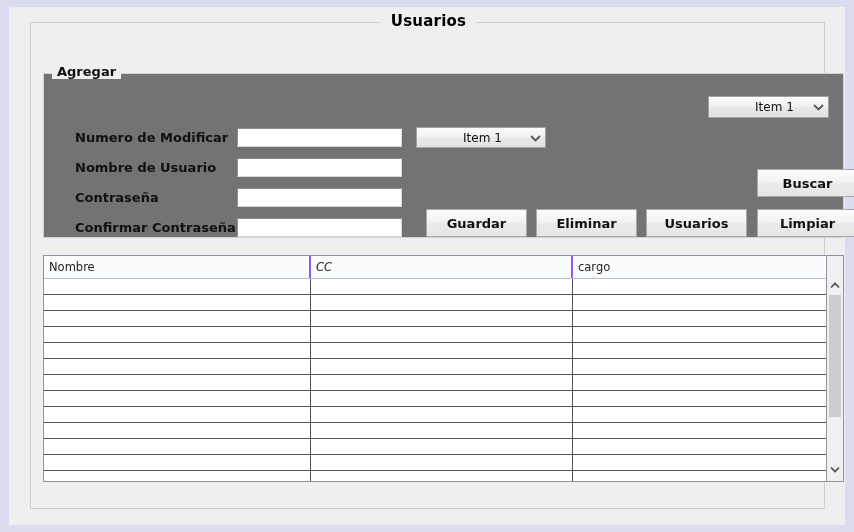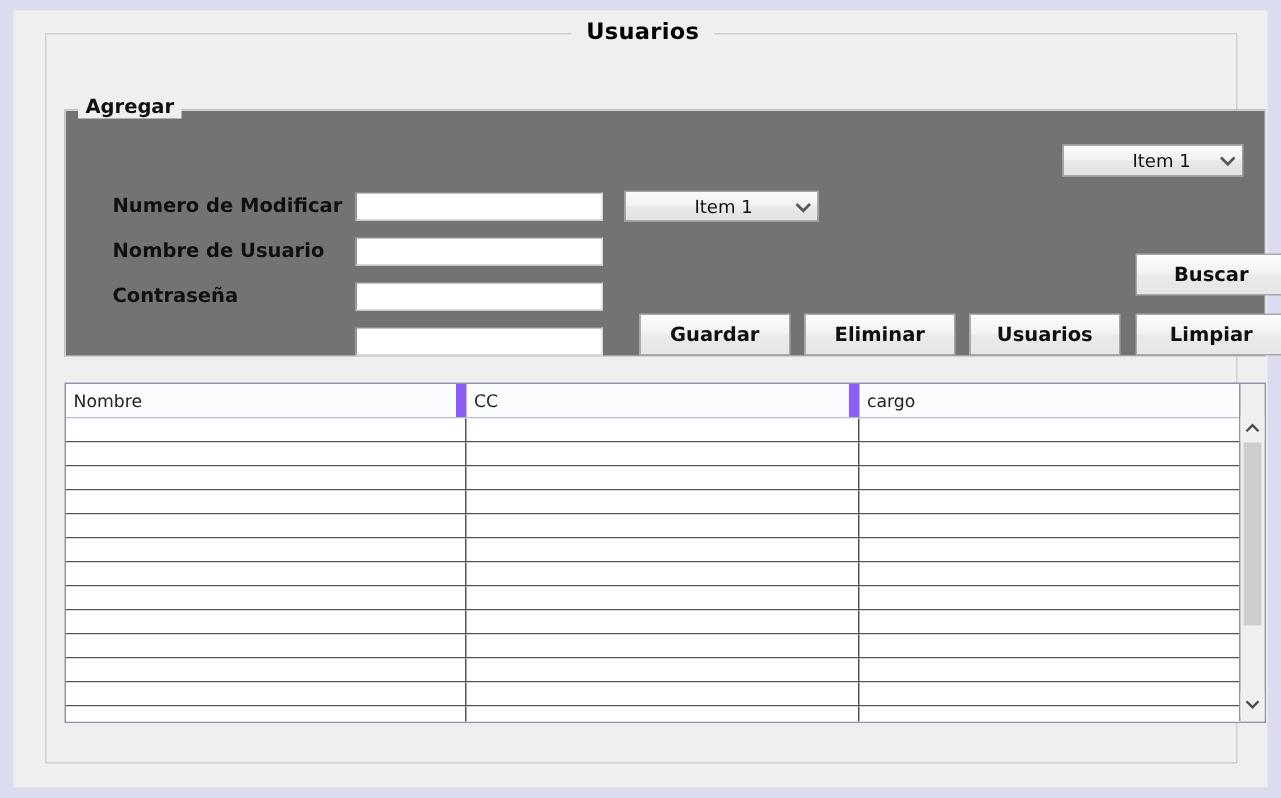--- a/index.html
+++ b/index.html
@@ -166,21 +166,21 @@
     background: #fbfcfe;
     border-bottom: 1px solid #b9bec8;
     box-sizing: border-box;
   }
   .grid-header .hcell {
     font-size: 11.5px;
     color: #222;
     padding-left: 5px;
     line-height: 22px;
     box-sizing: border-box;
-    border-right: 7px solid #8b5cf6;
+    border-right: 2px solid #8b5cf6;
     overflow: hidden;
     white-space: nowrap;
   }
   .grid-header .hcell:last-child { border-right: none; }
   .grid-body {
     position: relative;
   }
   .grid-row {
     display: flex;
     height: 16px;
@@ -253,20 +253,21 @@
           <span class="combo-arrow">
             <svg width="11" height="8" viewBox="0 0 11 8" aria-hidden="true">
               <path d="M1 2 L5.5 6.5 L10 2" fill="none" stroke="#54585e" stroke-width="1.8"></path>
             </svg>
           </span>
         </div>
 
         <div class="form-label" style="left:31px; top:55px;">Numero de Modificar</div>
         <div class="form-label" style="left:31px; top:85px;">Nombre de Usuario</div>
         <div class="form-label" style="left:31px; top:115px;">Contraseña</div>
+        <div class="form-label" style="left:31px; top:145px;">Confirmar Contraseña</div>
 
         <input class="text-field" style="left: 193px; top: 54px;" type="text" value="">
         <input class="text-field" style="left: 193px; top: 84px;" type="text" value="">
         <input class="text-field" style="left: 193px; top: 114px;" type="text" value="">
         <input class="text-field" style="left: 193px; top: 144px;" type="text" value="">
 
         <div class="combo" style="left:372px; top:53px; width:130px; height:21px;">
           <span class="combo-label">Item 1</span>
           <span class="combo-arrow">
             <svg width="11" height="8" viewBox="0 0 11 8" aria-hidden="true">
@@ -280,21 +281,21 @@
         <button class="btn" style="left:382px; top:135px; width:101px; height:28px;">Guardar</button>
         <button class="btn" style="left:492px; top:135px; width:101px; height:28px;">Eliminar</button>
         <button class="btn" style="left:602px; top:135px; width:101px; height:28px;">Usuarios</button>
         <button class="btn" style="left:713px; top:135px; width:101px; height:28px;">Limpiar</button>
       </div>
 
       <div id="table-wrap">
         <div id="grid">
           <div class="grid-header">
               <div class="hcell" style="width: 267px;">Nombre</div>
-              <div class="hcell" style="width: 262px;">CC</div>
+              <div class="hcell" style="width: 262px; font-style: italic;">CC</div>
               <div class="hcell" style="width: 254px;">cargo</div>
             </div>
           <div class="grid-body">
               <div class="grid-row">
                 <div class="cell" style="width: 267px;"></div>
                 <div class="cell" style="width: 262px;"></div>
                 <div class="cell" style="width: 254px;"></div>
               </div>
               <div class="grid-row">
                 <div class="cell" style="width: 267px;"></div>

